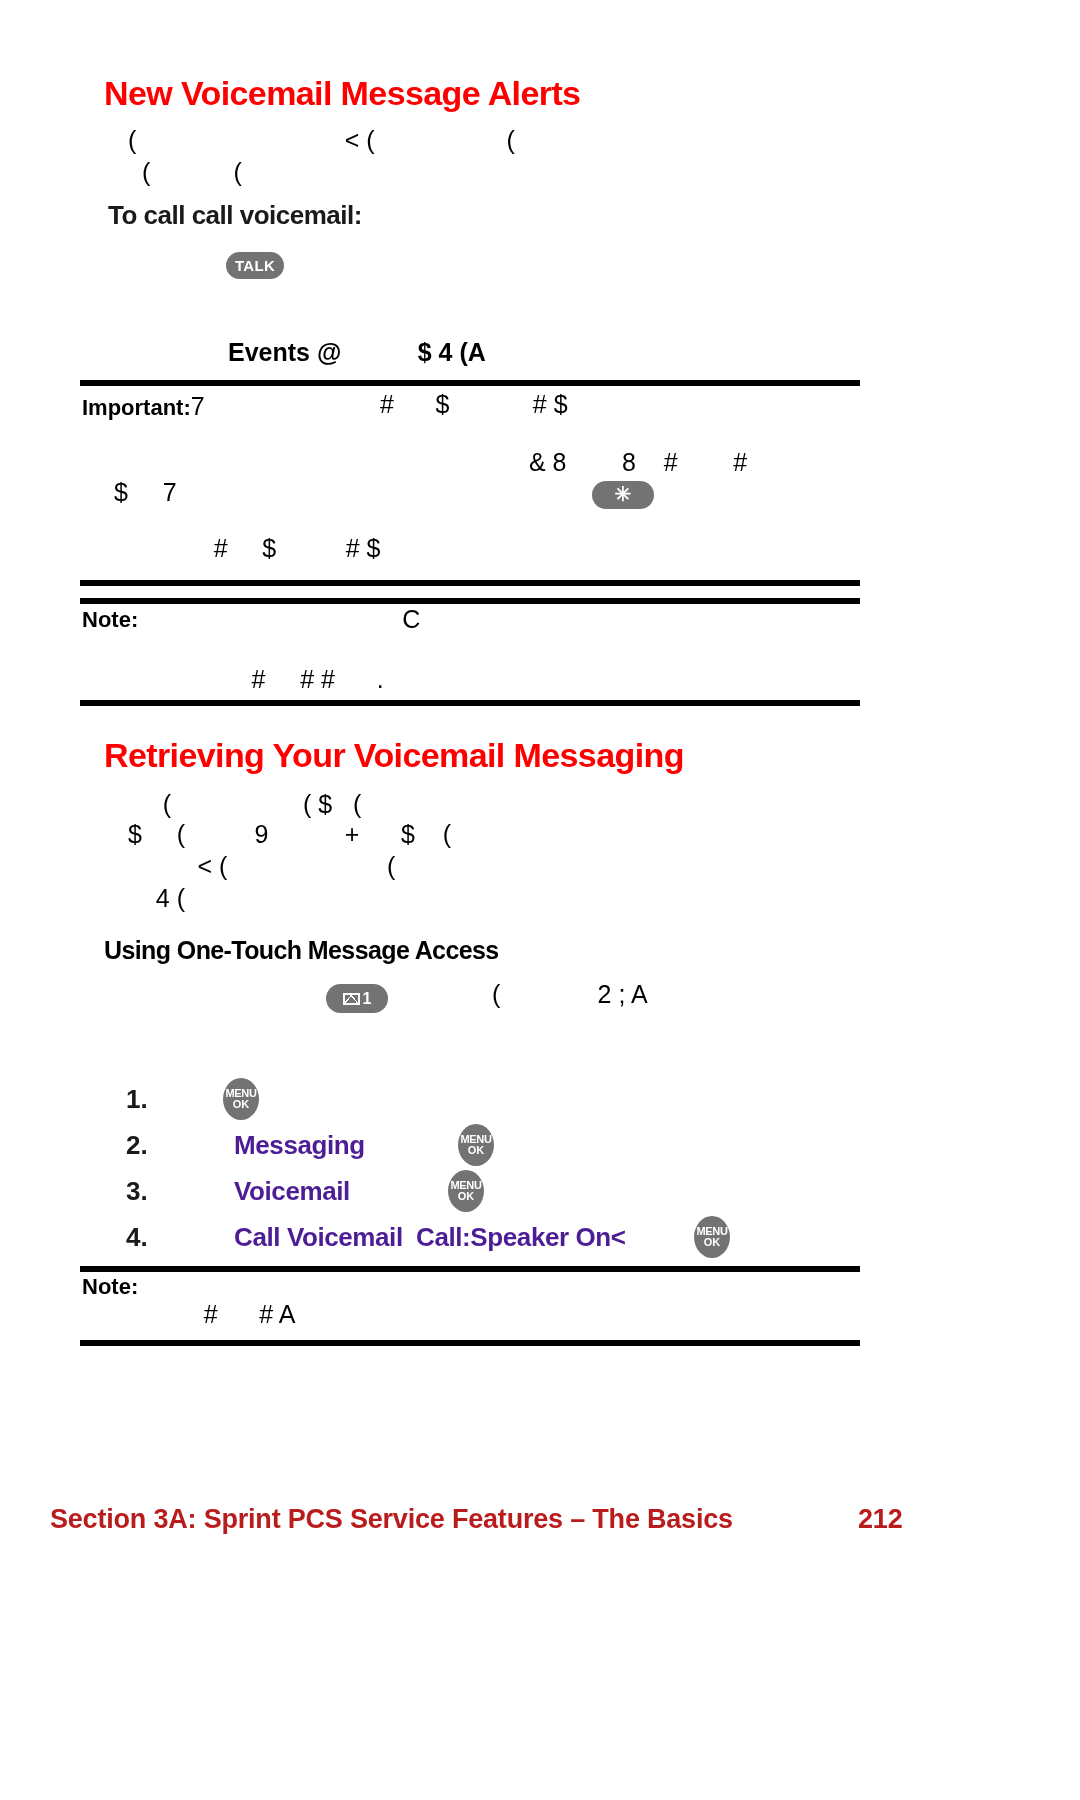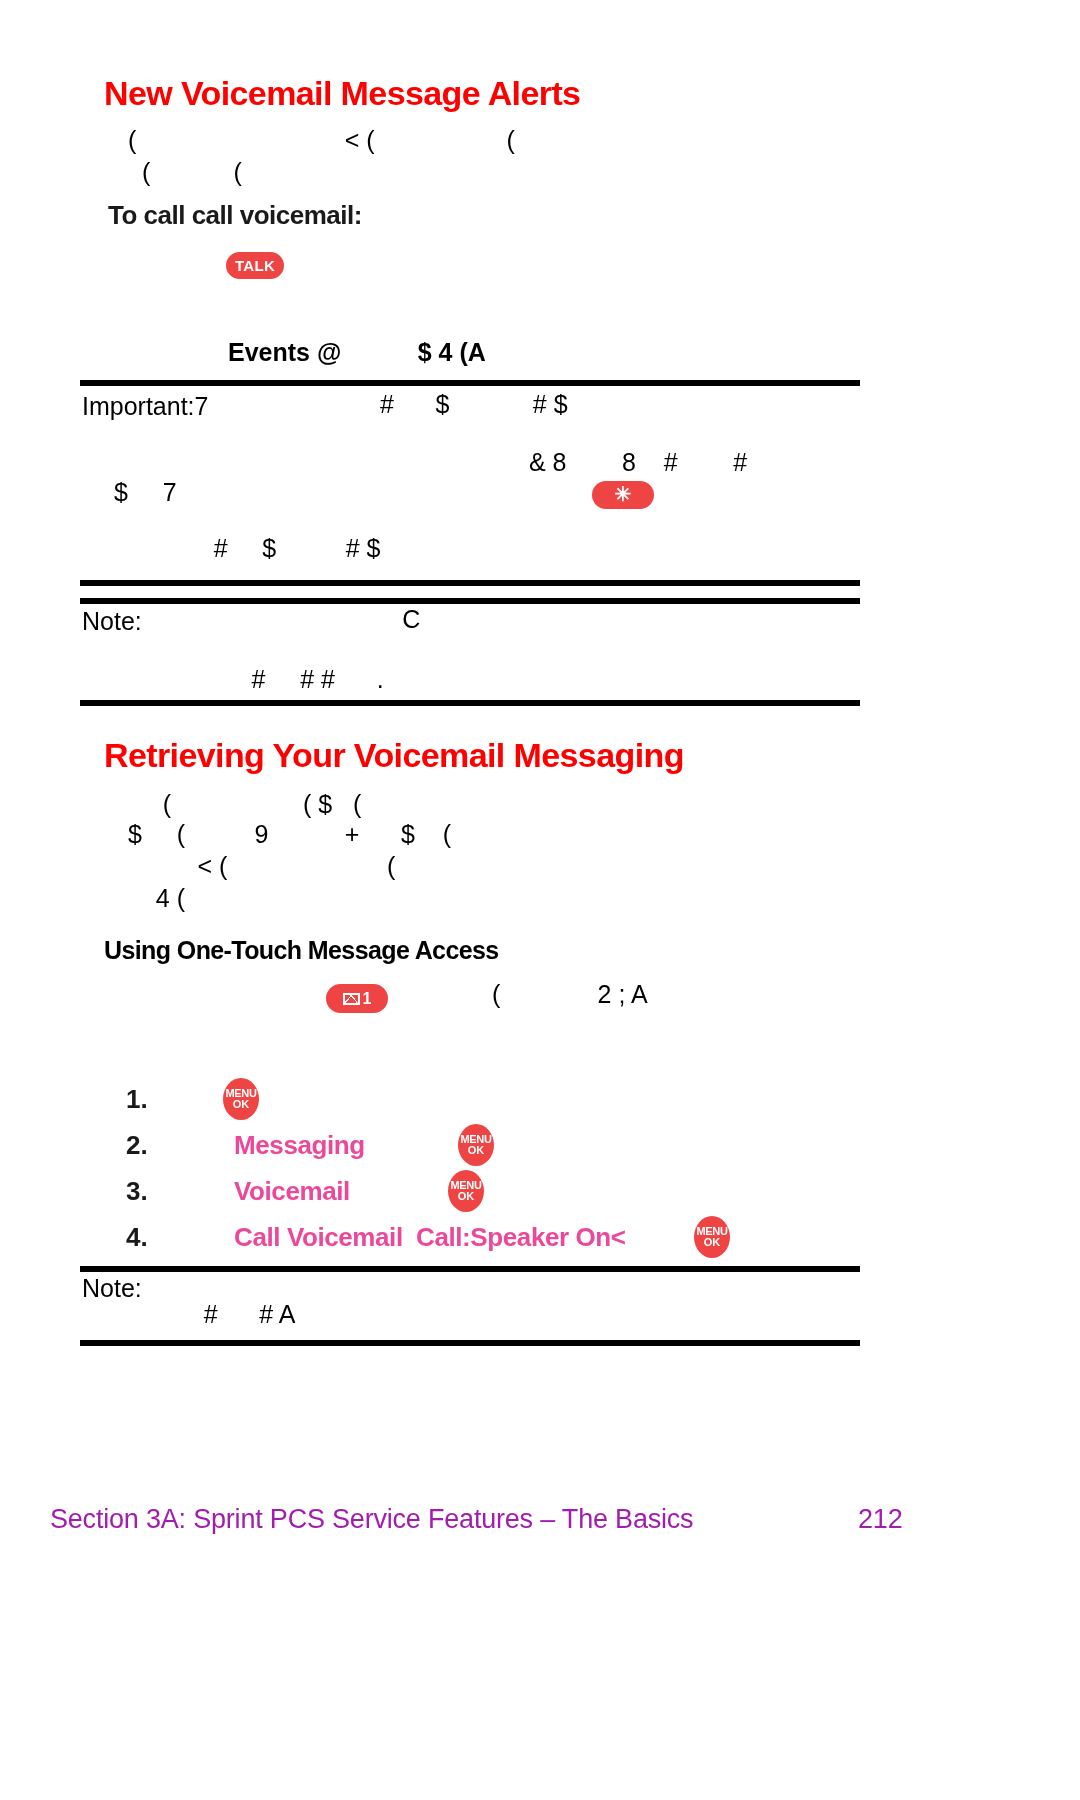--- a/index.html
+++ b/index.html
@@ -58,37 +58,37 @@
 
   
   .rule {
     background: #000000;
     height: 6px;
     position: absolute;
   }
 
   
   .callout-label {
-    font-weight: normal;
-    font-size: 25px;
+    font-weight: bold;
+    font-size: 22px;
     color: #000;
     white-space: pre;
   }
   .callout-text {
     font-size: 25px;
     color: #000;
     white-space: pre;
   }
 
   
   .key-pill {
     display: inline-flex;
     align-items: center;
     justify-content: center;
-    background: #ef4444;
+    background: #737373;
     color: #ffffff;
     border-radius: 999px;
     font-weight: bold;
     line-height: 1;
     vertical-align: middle;
   }
   .key-talk {
     width: 58px; height: 27px;
     font-size: 15px;
     letter-spacing: 0.3px;
@@ -133,30 +133,30 @@
 
   
   .num {
     font-weight: bold;
     font-size: 26px;
     color: #1a1a1a;
   }
   .step-bold {
     font-weight: bold;
     font-size: 26px;
-    color: #ec4899;
+    color: #4c1d95;
     letter-spacing: -0.4px;
     white-space: nowrap;
   }
 
   
   .footer-text {
-    font-weight: normal;
+    font-weight: bold;
     font-size: 27px;
-    color: #a21caf;
+    color: #b91c1c;
     letter-spacing: -0.2px;
     white-space: nowrap;
   }
   .abs { position: absolute; }
 </style>
 </head>
 <body>
 
 <div class="page">
 

